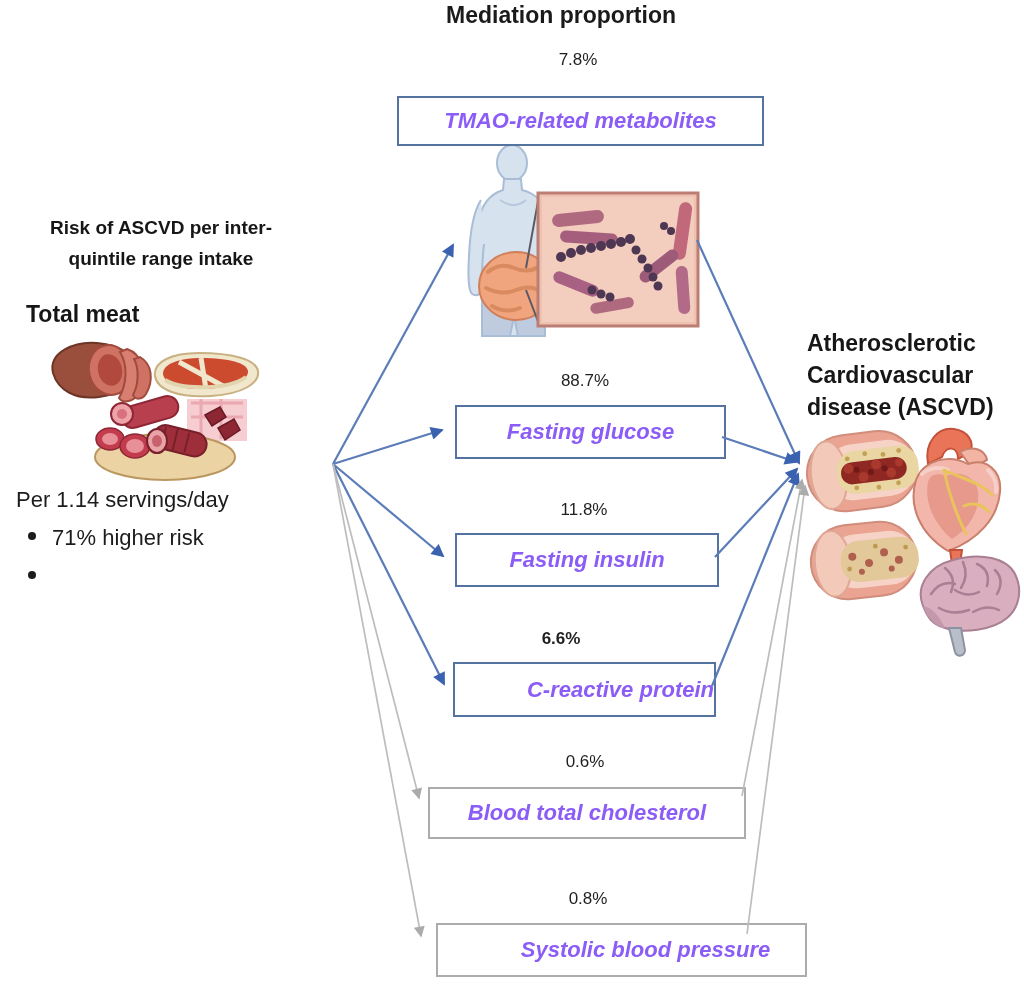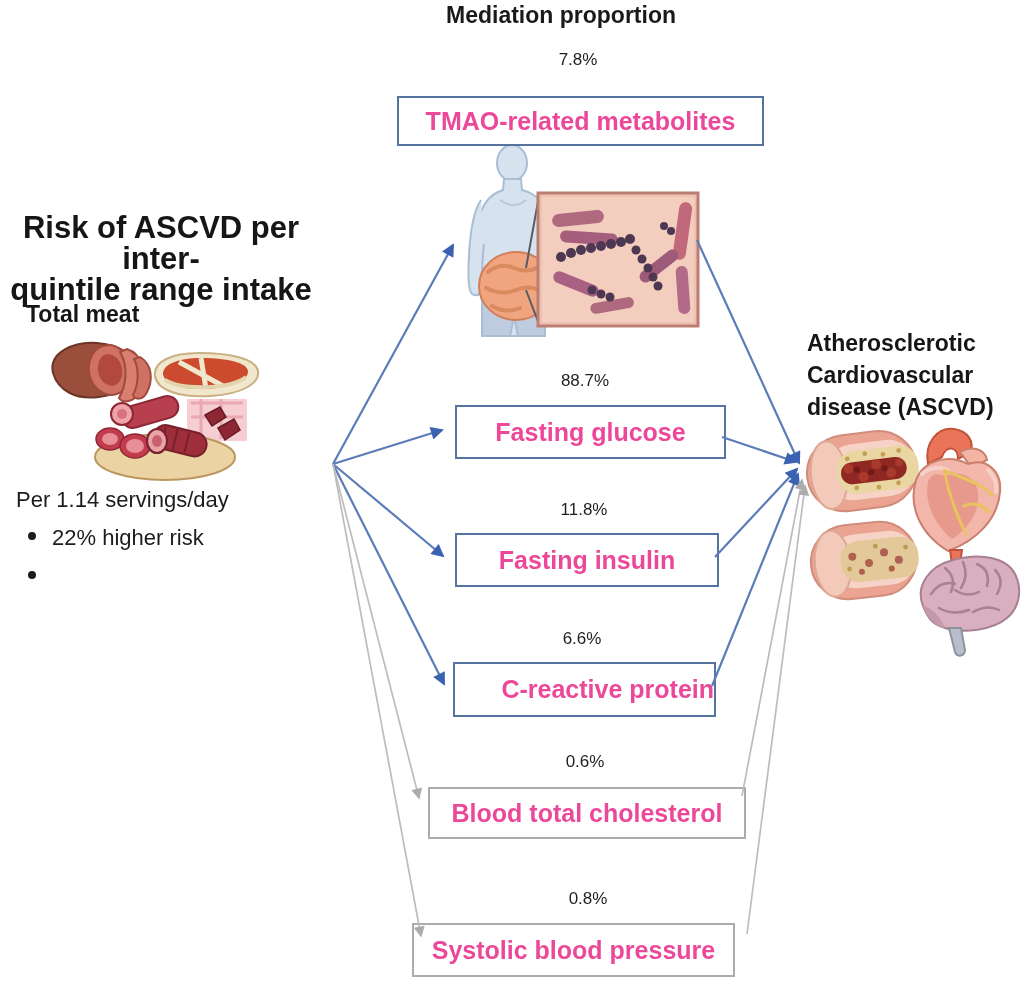--- a/index.html
+++ b/index.html
@@ -5,25 +5,25 @@
   html,body { margin:0; padding:0; background:#ffffff; }
   .canvas {
     position:relative; width:1024px; height:985px; background:#ffffff;
     font-family:"Liberation Sans", sans-serif; color:#141414; overflow:hidden;
   }
   .abs { position:absolute; }
   .title { font-size:23px; font-weight:700; text-align:center; color:#1a1a1a; }
   .pct { font-size:17px; text-align:center; color:#1f1f1f; }
   .mbox {
     background:#ffffff; display:flex; align-items:center; justify-content:center;
-    font-weight:700; font-size:25px; color:#ec4899; text-align:center;
+    font-weight:700; font-size:22px; color:#8b5cf6; text-align:center;font-style:italic;
   }
   .mbox.blue { border:2px solid #54749f; }
   .mbox.gray { border:2px solid #acacac; }
-  .exp-heading { font-size:31px; font-weight:700; text-align:center; line-height:31px; color:#161616; }
+  .exp-heading { font-size:19px; font-weight:700; text-align:center; line-height:31px; color:#161616; }
   .food-label { font-size:23px; font-weight:700; color:#161616; }
   .rate-block { font-size:22px; line-height:24px; color:#1c1c1c; }
   .rate-line { margin-bottom:11px; }
   .bullet-row { display:flex; margin-bottom:9px; }
   .dot { width:8px; height:8px; border-radius:50%; background:#1c1c1c; margin:9px 16px 0 12px; flex:none; }
   .bullet-text { line-height:30px; }
   .outcome { font-size:23px; font-weight:700; line-height:32px; color:#161616; }
   .overlay { position:absolute; left:0; top:0; pointer-events:none; }
   svg { display:block; }
 </style>
@@ -78,21 +78,21 @@
       <ellipse cx="66" cy="40" rx="5" ry="6" fill="#c9606e"></ellipse>
       <path d="M114,14 l15,-8 6,10 -14,9 Z" fill="#8d2733" stroke="#691b24" stroke-width="1.5"></path>
       <path d="M127,27 l16,-9 6,11 -15,10 Z" fill="#8d2733" stroke="#691b24" stroke-width="1.5"></path>
     </g>
   </svg>
 
   <div class="abs rate-block" style="left:16px; top:488px; width:330px;">
     <div class="rate-line">Per 1.14 servings/day</div>
     <div class="bullet-row">
       <span class="dot"></span>
-      <span class="bullet-text">22% higher risk</span>
+      <span class="bullet-text">71% higher risk</span>
     </div>
     <div class="bullet-row">
       <span class="dot"></span>
     </div>
   </div>
 
   <svg class="abs" style="left:440px; top:140px;" width="265" height="197" viewBox="0 0 265 197">
     <g fill="#d7e2ef" stroke="#a9bdd6" stroke-width="2">
       <ellipse cx="72" cy="23" rx="15" ry="18"></ellipse>
       <path d="M64,39 L81,39 L82,50 C98,54 106,64 108,82 C110,98 110,116 108,132 L105,162 L105,196 L42,196 L42,162 L38,130 C36,114 36,94 38,84 C41,64 50,54 63,50 Z"></path>
@@ -148,32 +148,32 @@
   <div class="abs pct" style="left:485px; top:371px; width:200px;">88.7%</div>
   <div class="abs mbox blue" style="left:455px; top:405px; width:267px; height:50px;">
     <span>Fasting glucose</span>
     </div>
 
   <div class="abs pct" style="left:484px; top:500px; width:200px;">11.8%</div>
   <div class="abs mbox blue" style="left:455px; top:533px; width:260px; height:50px;">
     <span>Fasting insulin</span>
     </div>
 
-  <div class="abs pct" style="left:482px; top:629px; width:200px;">6.6%</div>
+  <div class="abs pct" style="left:461px; top:629px; width:200px;font-weight:bold;">6.6%</div>
   <div class="abs mbox blue" style="left:453px; top:662px; width:259px; height:51px;justify-content:flex-end;">
     <span>C-reactive protein</span>
     </div>
 
   <div class="abs pct" style="left:485px; top:752px; width:200px;">0.6%</div>
   <div class="abs mbox gray" style="left:428px; top:787px; width:314px; height:48px;">
     <span>Blood total cholesterol</span>
     </div>
 
   <div class="abs pct" style="left:488px; top:889px; width:200px;">0.8%</div>
-  <div class="abs mbox gray" style="left:412px; top:923px; width:319px; height:50px;">
+  <div class="abs mbox gray" style="left:436px; top:923px; width:319px; height:50px;padding-left:48px;">
     <span>Systolic blood pressure</span>
     </div>
 
   <div class="abs outcome" style="left:807px; top:327px; width:215px;">
     <div>Atherosclerotic</div>
     <div>Cardiovascular</div>
     <div>disease (ASCVD)</div>
   </div>
 
   <svg class="abs" style="left:785px; top:418px;" width="239" height="252" viewBox="0 0 239 252">

